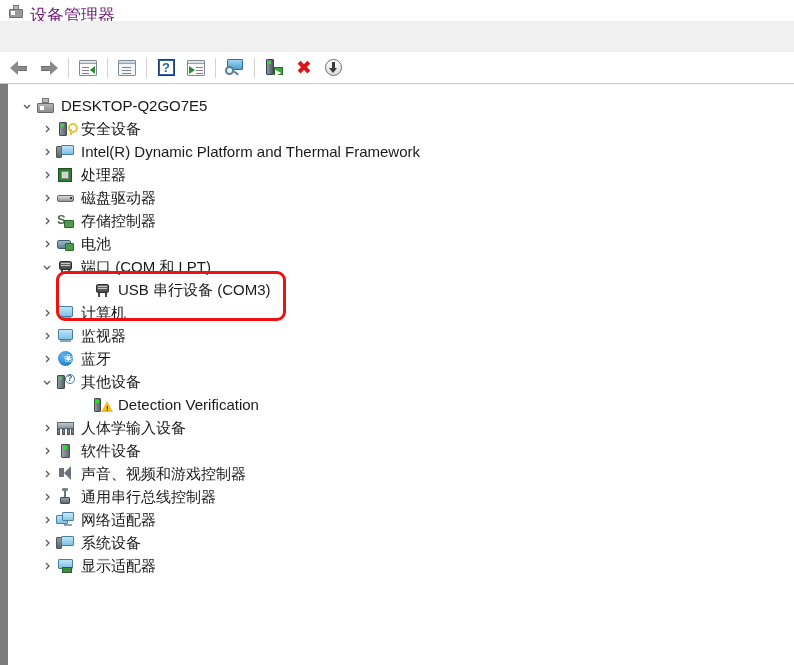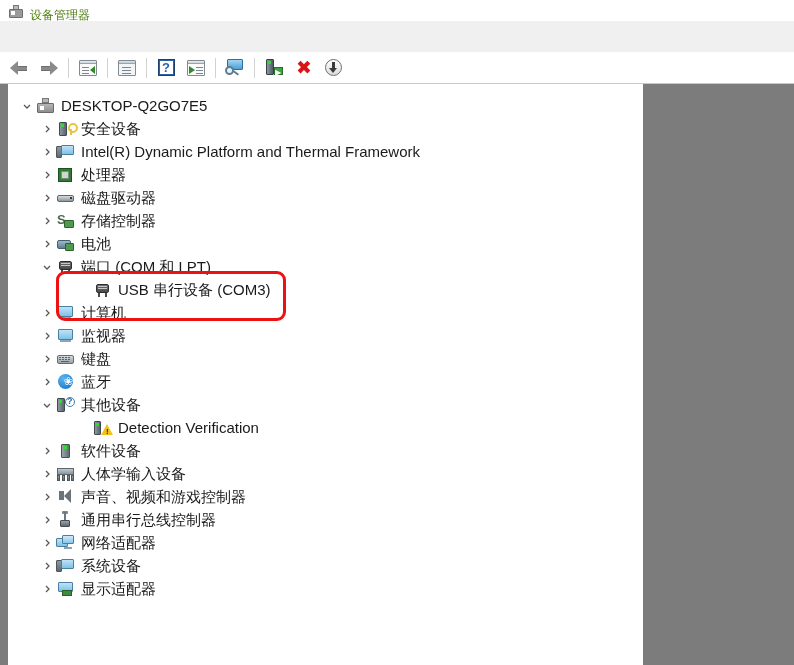--- a/index.html
+++ b/index.html
@@ -49,22 +49,22 @@
     width: 4px; height: 4px;
     background: #ffffff;
   }
   .tb-icon .neck {
     position: absolute; left: 5px; top: 1px;
     width: 6px; height: 5px;
     background: #b8b8b8;
     border: 1px solid #777;
   }
   .titlebar .tb-text {
-    font-size: 12px;
-    color: #4d7c0f;
+    font-size: 17px;
+    color: #701a75;
     line-height: 15px;
     white-space: nowrap;
     position: relative;
     top: 2px;
   }
 
   
   .menubar {
     position: absolute;
     left: 0; top: 21px;
@@ -116,21 +116,21 @@
     position: absolute;
     left: 0; top: 84px;
     width: 794px; height: 581px;
     background: #7c7c7c;
     padding-left: 8px;
     overflow: hidden;
   }
   .treepane {
     position: absolute;
     left: 8px; top: 0;
-    width: 635px; height: 581px;
+    width: 786px; height: 581px;
     background: #ffffff;
     border-top: 1px solid #ffffff;
     overflow: hidden;
   }
   .tree {
     position: relative;
     padding-top: 9px;
   }
   .row {
     height: 23px;
@@ -547,40 +547,20 @@
                 <path d="M4 2 L7 5 L4 8" fill="none" stroke="#5a5a5a" stroke-width="1.3"></path>
               </svg>
           </span>
           <span class="ico">
               <span class="pc-mon"></span>
               <span class="pc-base"></span>
             </span>
           <span class="lbl">监视器</span>
         </div>
 
-        <div class="row d1">
-          <span class="chev">
-            <svg width="10" height="10" viewBox="0 0 10 10">
-                <path d="M4 2 L7 5 L4 8" fill="none" stroke="#5a5a5a" stroke-width="1.3"></path>
-              </svg>
-          </span>
-          <span class="ico">
-            <span class="kb-b"></span>
-            <span class="kb-k" style="left:3px;top:7px"></span>
-              <span class="kb-k" style="left:6px;top:7px"></span>
-              <span class="kb-k" style="left:9px;top:7px"></span>
-              <span class="kb-k" style="left:12px;top:7px"></span>
-            <span class="kb-k" style="left:3px;top:9px"></span>
-              <span class="kb-k" style="left:6px;top:9px"></span>
-              <span class="kb-k" style="left:9px;top:9px"></span>
-              <span class="kb-k" style="left:12px;top:9px"></span>
-            <span class="kb-k" style="left:5px;top:11px;width:8px"></span>
-          </span>
-          <span class="lbl">键盘</span>
-        </div>
 
         <div class="row d1">
           <span class="chev">
             <svg width="10" height="10" viewBox="0 0 10 10">
                 <path d="M4 2 L7 5 L4 8" fill="none" stroke="#5a5a5a" stroke-width="1.3"></path>
               </svg>
           </span>
           <span class="ico">
               <span class="bt-c"></span>
               <span class="bt-g">❀</span>
@@ -605,33 +585,20 @@
 
         <div class="row d2">
           <span class="chev empty"></span>
           <span class="ico">
             <span class="srv-body" style="left:1px;width:7px"></span>
               <span class="srv-led" style="left:3px"></span>
             <span class="warn"></span>
               <span class="warn-e">!</span>
           </span>
           <span class="lbl">Detection Verification</span>
-        </div>
-
-        <div class="row d1">
-          <span class="chev">
-            <svg width="10" height="10" viewBox="0 0 10 10">
-                <path d="M4 2 L7 5 L4 8" fill="none" stroke="#5a5a5a" stroke-width="1.3"></path>
-              </svg>
-          </span>
-          <span class="ico">
-              <span class="sw-b"></span>
-              <span class="sw-l"></span>
-            </span>
-          <span class="lbl">软件设备</span>
         </div>
 
         <div class="row d1">
           <span class="chev">
             <svg width="10" height="10" viewBox="0 0 10 10">
                 <path d="M4 2 L7 5 L4 8" fill="none" stroke="#5a5a5a" stroke-width="1.3"></path>
               </svg>
           </span>
           <span class="ico">
             <span class="hid-b"></span>
@@ -643,20 +610,33 @@
           <span class="lbl">人体学输入设备</span>
         </div>
 
         <div class="row d1">
           <span class="chev">
             <svg width="10" height="10" viewBox="0 0 10 10">
                 <path d="M4 2 L7 5 L4 8" fill="none" stroke="#5a5a5a" stroke-width="1.3"></path>
               </svg>
           </span>
           <span class="ico">
+              <span class="sw-b"></span>
+              <span class="sw-l"></span>
+            </span>
+          <span class="lbl">软件设备</span>
+        </div>
+
+        <div class="row d1">
+          <span class="chev">
+            <svg width="10" height="10" viewBox="0 0 10 10">
+                <path d="M4 2 L7 5 L4 8" fill="none" stroke="#5a5a5a" stroke-width="1.3"></path>
+              </svg>
+          </span>
+          <span class="ico">
               <span class="spk"></span>
               <span class="spk2"></span>
             </span>
           <span class="lbl">声音、视频和游戏控制器</span>
         </div>
 
 
         <div class="row d1">
           <span class="chev">
             <svg width="10" height="10" viewBox="0 0 10 10">

